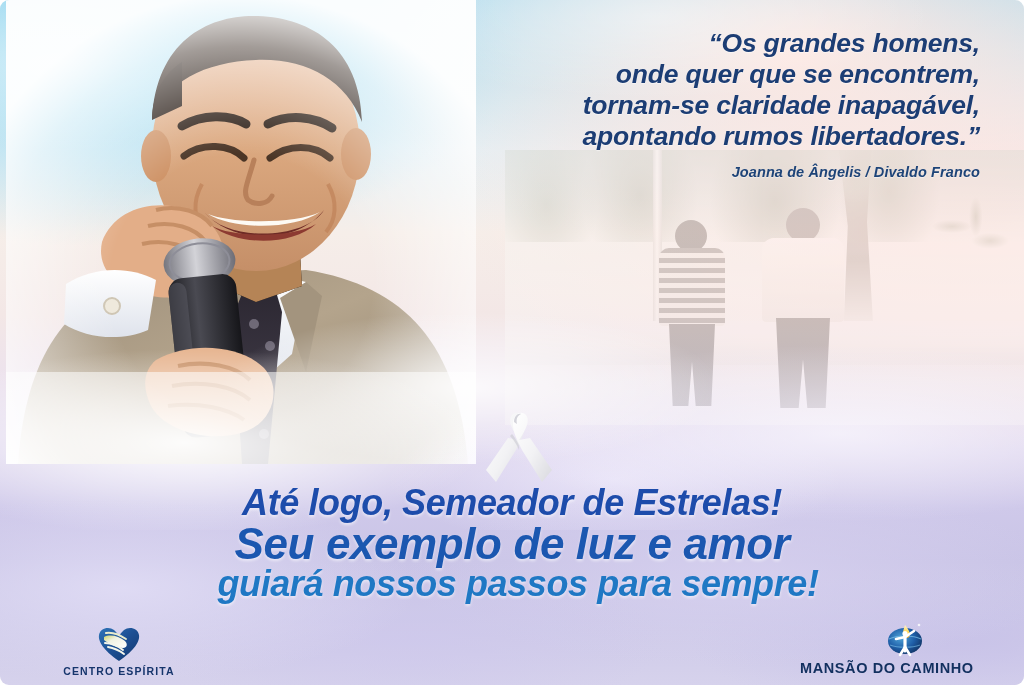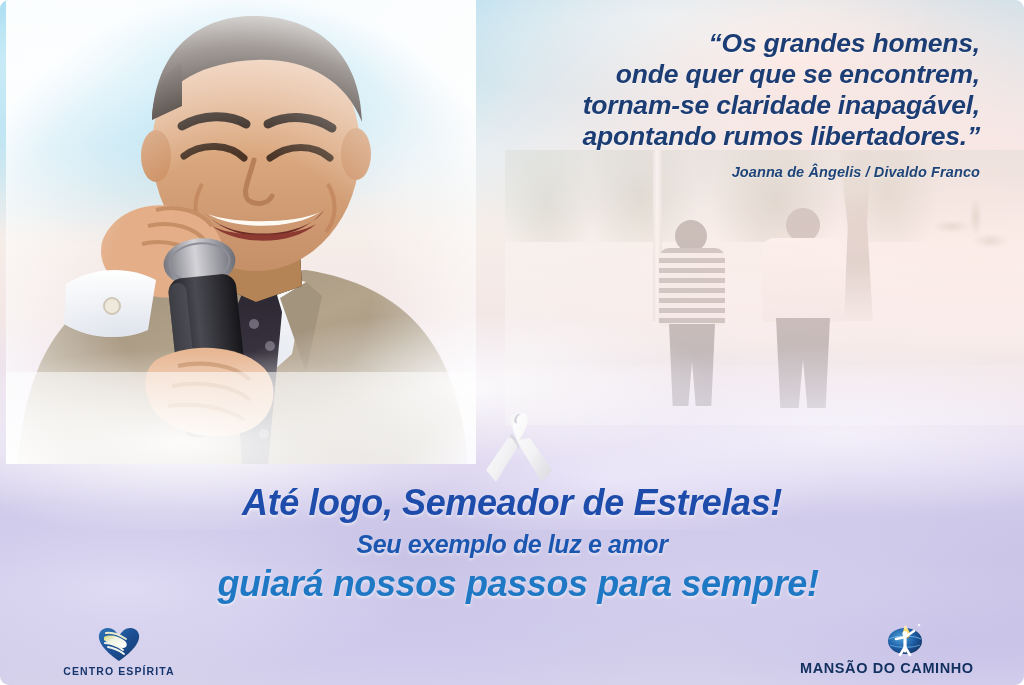--- a/index.html
+++ b/index.html
@@ -171,21 +171,21 @@
     position:absolute; left:0; top:482px; width:100%;
     text-align:center;
   }
   .headline .h{
     font-style:italic; font-weight:bold;
     letter-spacing:-.4px;
     white-space:nowrap;
     text-shadow:0 2px 3px rgba(255,255,255,.55);
   }
   .headline .h1{ font-size:36px; line-height:42px; color:#1d4cab; }
-  .headline .h2{ font-size:25px; line-height:40px; color:#1b57b0; }
+  .headline .h2{ font-size:44px; line-height:40px; color:#1b57b0; }
   .headline .h3{ font-size:36px; line-height:40px; color:#1f78c4;margin-left:12px; }
 
   
   .logo-left{
     position:absolute; left:14px; bottom:8px; width:210px;
     text-align:center;
   }
   .logo-right{
     position:absolute; right:14px; bottom:8px; width:210px;
     text-align:left;

